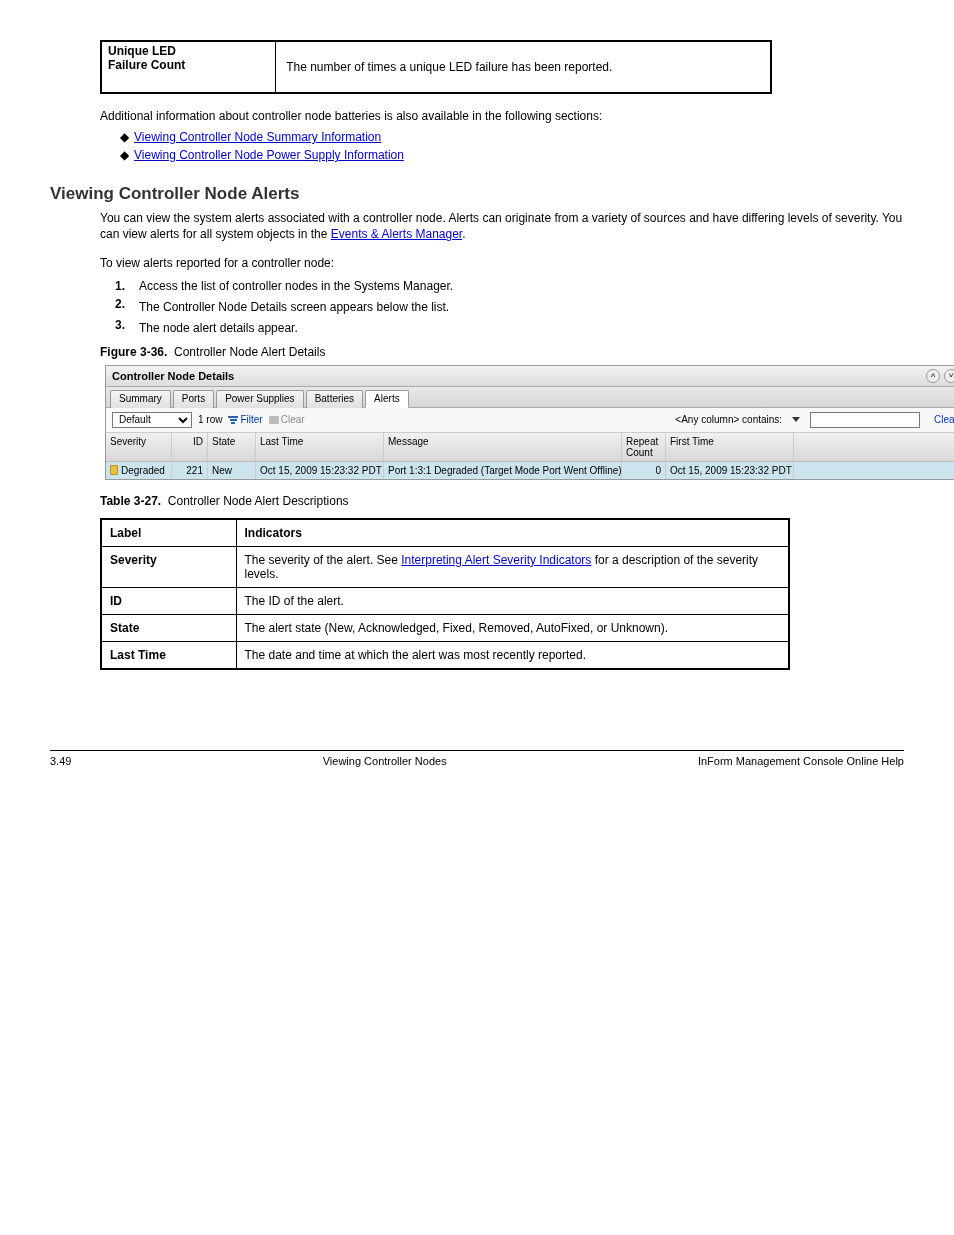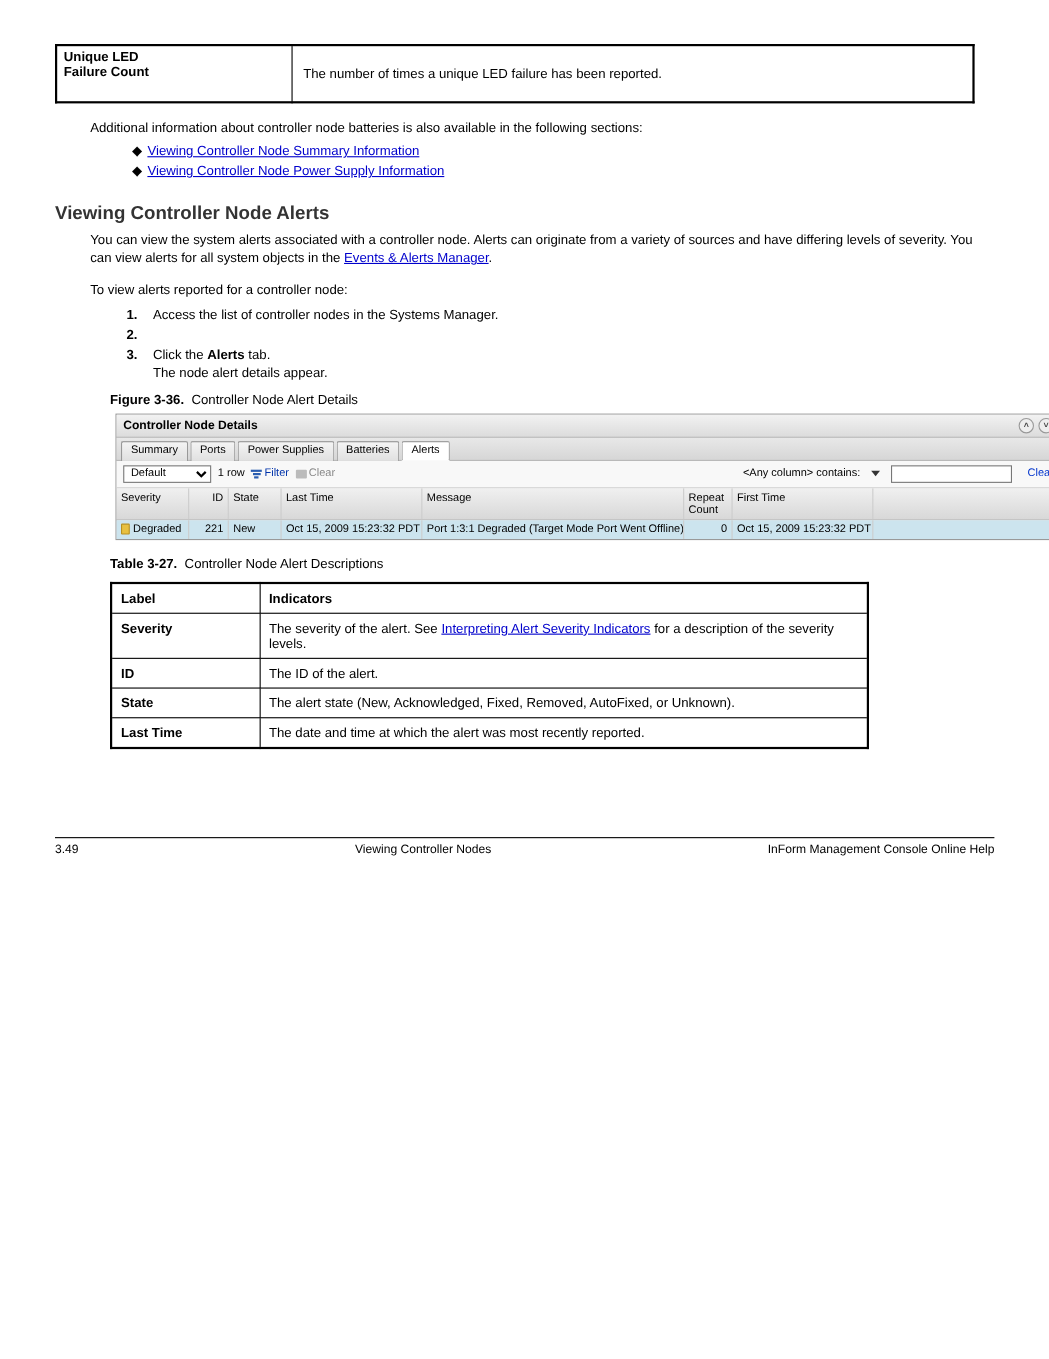--- a/index.html
+++ b/index.html
@@ -7,36 +7,37 @@
     font-family: Arial, Helvetica, sans-serif;
     font-size: 12px;
     color: #000;
     background: #fff;
     width: 954px;
     padding: 40px 50px;
   }
   .top-table {
     border: 2px solid #000;
     border-collapse: collapse;
-    width: 836px;
+    width: 672px;
+    margin-left: 50px;
   }
   .top-table td {
     border: 1px solid #000;
     padding: 2px 6px;
     vertical-align: top;
     font-size: 12px;
   }
   .top-table .left-col { width: 190px; font-weight: bold; }
   .top-table .right-col {
     width: 550px;
     height: 46px;
     line-height: 46px;
     padding-left: 10px;
   }
-  .body-text { margin-left: 32px; font-size: 12px; line-height: 1.35; }
+  .body-text { margin-left: 50px; font-size: 12px; line-height: 1.35; }
   .link { color: #0000cc; text-decoration: underline; }
   .heading-1 {
     font-size: 17px;
     font-weight: bold;
     color: #333;
     margin: 22px 0 6px 0;
   }
   .bullet-list { margin-left: 70px; margin-top: 6px; }
   .bullet-item { display:flex; margin-bottom:4px; font-size:12px; }
   .bullet { width: 14px; flex-shrink:0; }
@@ -222,26 +223,26 @@
 <div class="body-text" style="margin-top:12px;">To view alerts reported for a controller node:</div>
 
 <div style="margin-top:8px;">
   <div class="step">
     <span class="step-num">1.</span>
     <div class="step-body">Access the list of controller nodes in the Systems Manager.</div>
   </div>
   <div class="step">
     <span class="step-num">2.</span>
     <div class="step-body">
+      <div class="sub">The Controller Node Details screen appears below the list.</div>
     </div>
   </div>
   <div class="step">
     <span class="step-num">3.</span>
     <div class="step-body">
-      <div><span>Click the </span><b>Alerts</b><span> tab.</span></div>
       <div class="sub">The node alert details appear.</div>
     </div>
   </div>
 </div>
 
 <div class="figure-label">
   <b>Figure 3-36.</b>&nbsp;&nbsp;<span id="figcap">Controller Node Alert Details</span>
 </div>
 
 <div class="panel">

